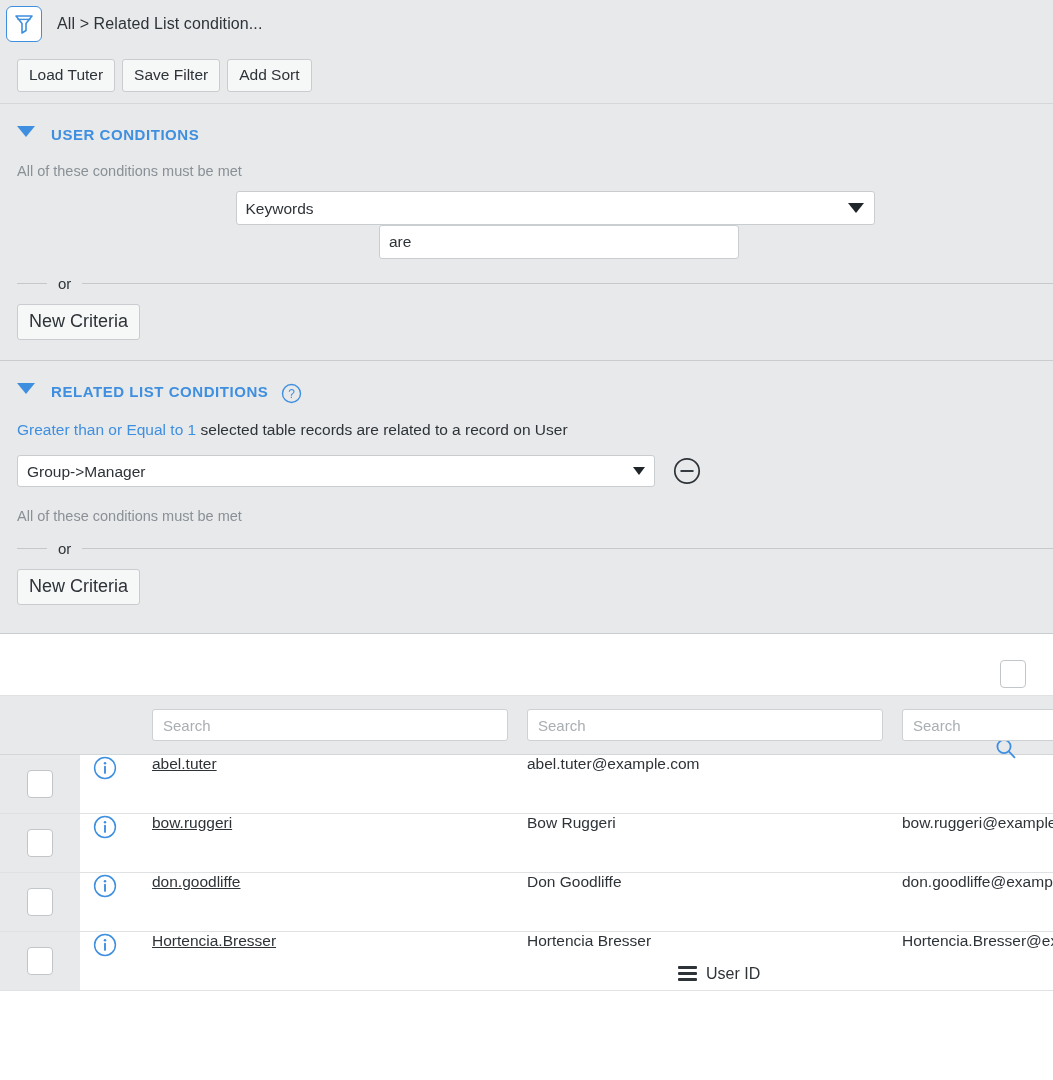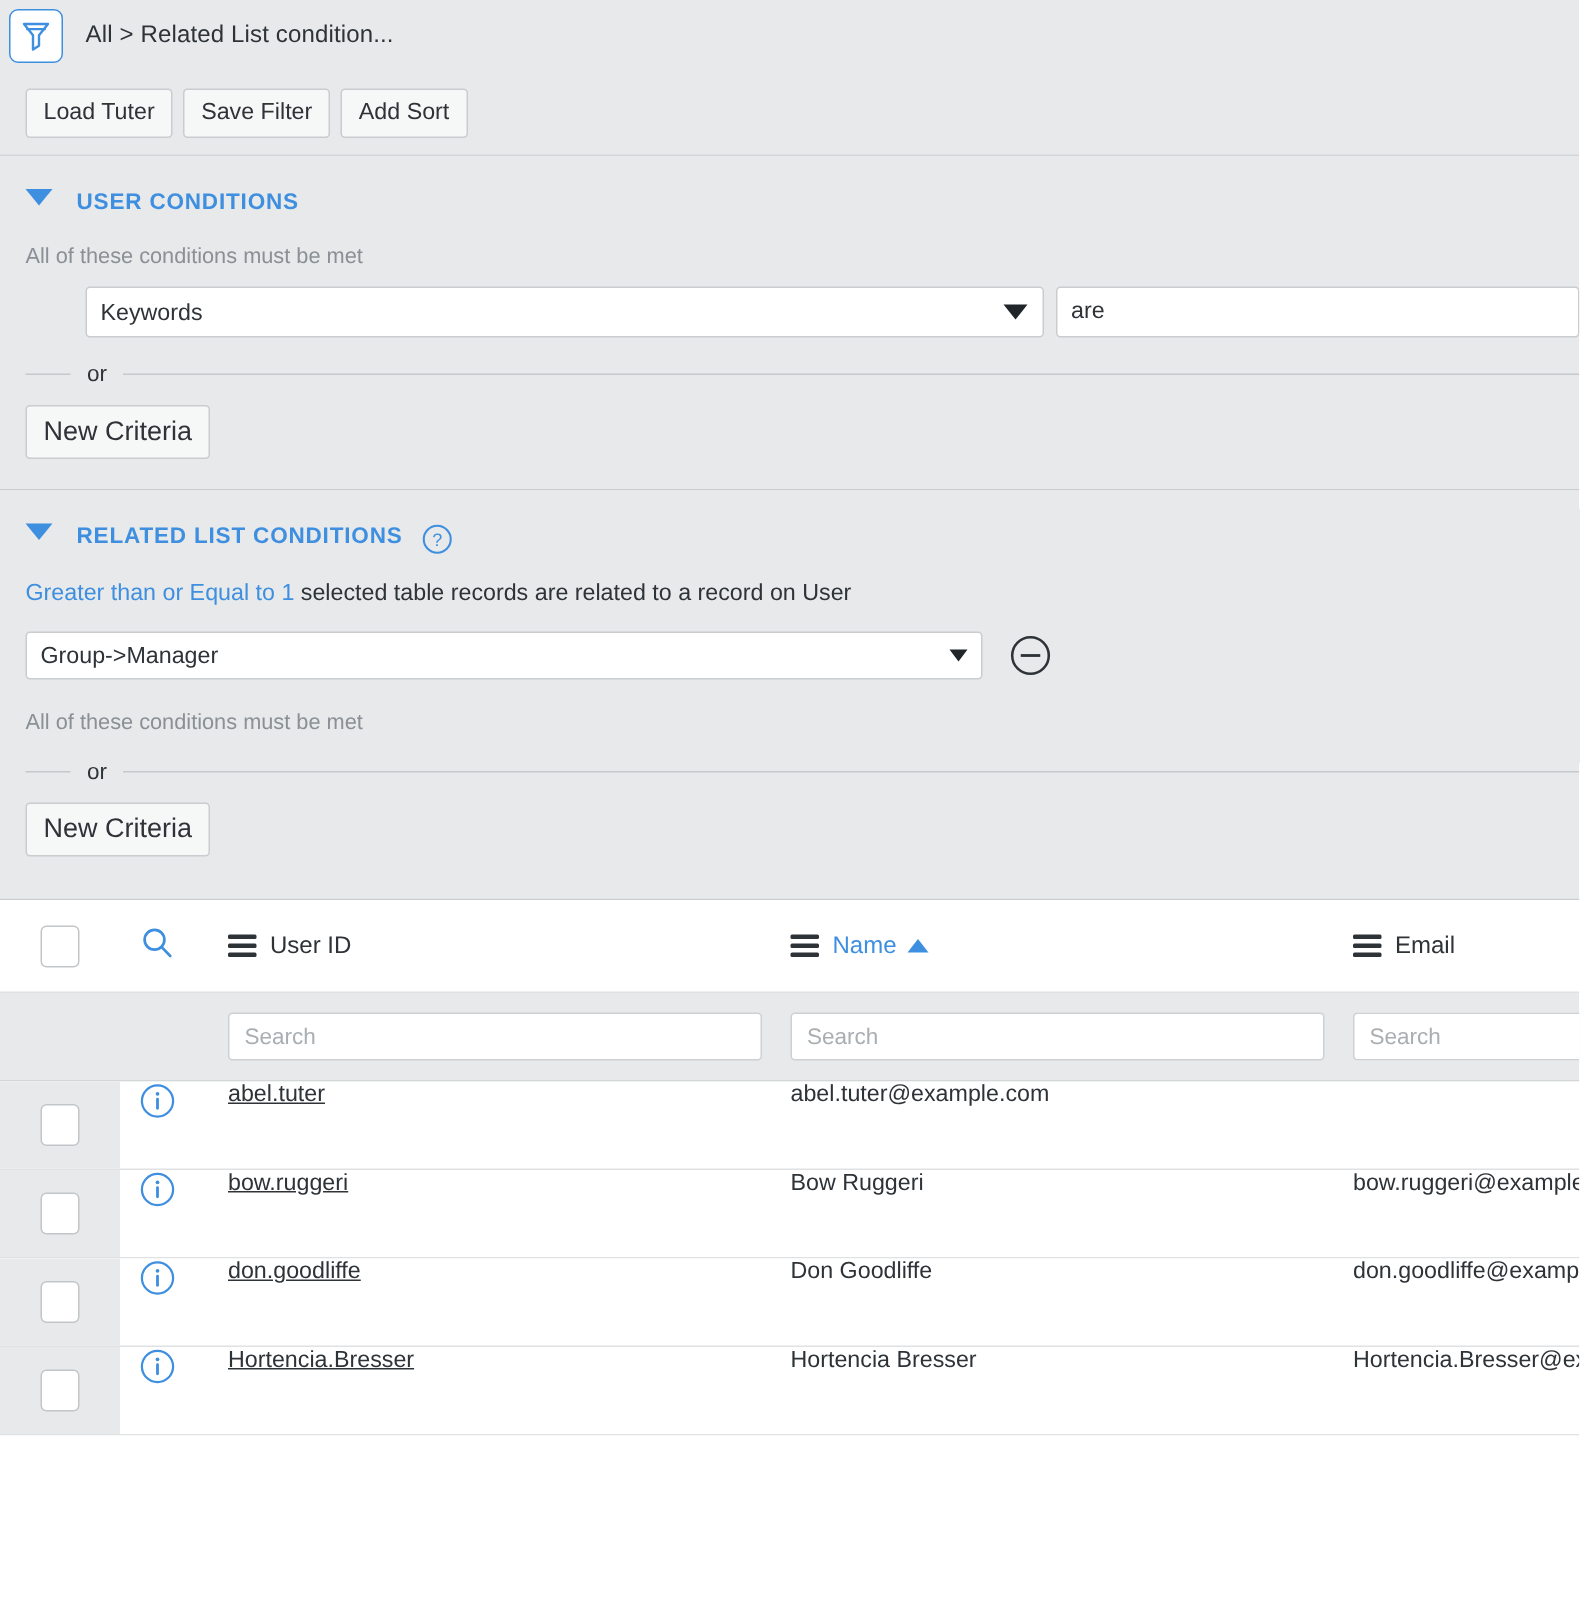--- a/index.html
+++ b/index.html
@@ -115,20 +115,21 @@
   }
   .cond-note {
     color: #8a9096;
     font-size: 14.5px;
     padding: 21px 0 0 17px;
   }
   .cond-row {
     display: flex;
     align-items: center;
     padding: 12px 0 0 57px;
+    flex-direction: column;
   }
   .sel {
     appearance: none;
     -webkit-appearance: none;
     background: #ffffff;
     border: 1px solid #c9cdd0;
     border-radius: 3px;
     font-family: inherit;
     font-size: 15.5px;
     color: #2e3338;
@@ -225,24 +226,25 @@
   }
   .rel-bottom-pad { height: 8px; }
 
   
   .list {
     background: #ffffff;
     border-top: 1px solid #c9cdd0;
   }
   .list-header {
     display: flex;
-    align-items: center;
+    align-items: flex-end;
     height: 61px;
     background: #ffffff;
     border-bottom: 1px solid #dfe1e3;
+    flex-direction: column;
   }
   .col-check {
     width: 80px;
     flex: 0 0 80px;
     display: flex;
     align-items: center;
     justify-content: center;
     box-sizing: border-box;
   }
   .col-info {

